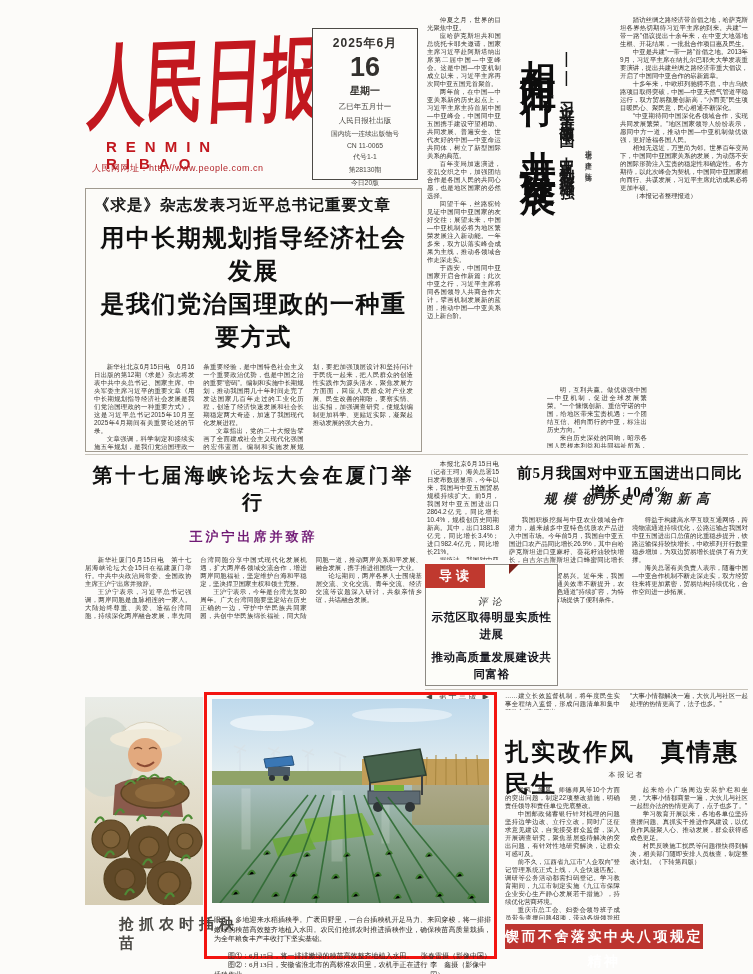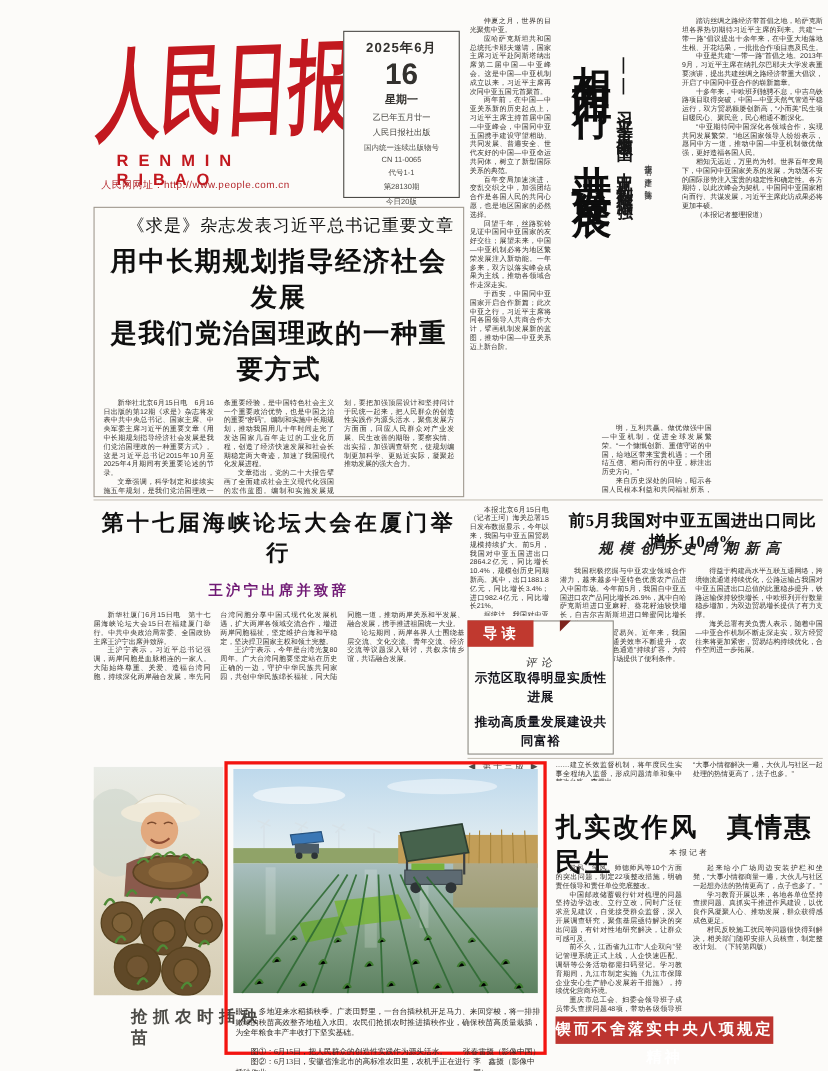--- a/index.html
+++ b/index.html
@@ -17,21 +17,21 @@
   .db-day{font-size:27px;font-weight:bold;line-height:30px;}
   .db-week{font-size:10px;font-weight:bold;margin-top:2px;}
   .db-s{font-size:7.5px;margin-top:4px;color:#413f3b;}
   .db-xs{font-size:6.8px;margin-top:3px;color:#4a4843;}
   
   .t{font-size:6.4px;line-height:8px;text-align:justify;color:#35322e;}
   .t p{margin:0;text-indent:2em;}
   .cols3{column-count:3;column-gap:9px;}
   
   .lead-box{border:1px solid #a09a90;background:#fcfbf8;box-sizing:border-box;padding:6px 8px;}
-  .lead-kicker{text-align:right;font-size:15.5px;font-weight:normal;letter-spacing:1px;color:#141414;}
+  .lead-kicker{text-align:left;font-size:15.5px;font-weight:bold;letter-spacing:1px;color:#141414;}
   .lead-h{font-family:"Liberation Serif","DejaVu Serif",serif;text-align:center;font-weight:900;
       font-size:24px;letter-spacing:1.5px;line-height:33px;color:#0f0f0f;}
   
   .strait-h{font-family:"Liberation Serif","DejaVu Serif",serif;text-align:center;font-weight:900;
       font-size:20px;letter-spacing:3px;color:#101010;}
   .strait-sub{text-align:center;font-size:13px;font-weight:bold;letter-spacing:3px;margin-top:12px;color:#701a75;}
   
   .vert{writing-mode:vertical-rl;}
   .asia-main{font-size:36px;font-weight:900;letter-spacing:11px;color:#0d0d0d;
       font-family:"Liberation Sans","DejaVu Sans",sans-serif;}
@@ -303,21 +303,21 @@
         <g stroke="#3c7a2f" stroke-width="2">
           <path d="M20 196 q4 -8 7 -1 M60 198 q4 -8 7 -1 M100 200 q4 -8 7 -1 M140 198 q4 -8 7 -1 M182 200 q4 -8 7 -1 M224 198 q4 -8 7 -1 M256 200 q4 -8 7 -1"></path>
           <path d="M36 176 q4 -8 7 -1 M78 178 q4 -8 7 -1 M120 180 q4 -8 7 -1 M162 178 q4 -8 7 -1 M204 180 q4 -8 7 -1 M244 178 q4 -8 7 -1"></path>
           <path d="M52 156 q3 -7 6 -1 M92 158 q3 -7 6 -1 M132 158 q3 -7 6 -1 M174 156 q3 -7 6 -1 M214 158 q3 -7 6 -1"></path>
         </g>
       </svg>
     </div>
     <div class="abs" style="left:7px;top:214px;width:277px;">
       <p class="photo-cap">眼下，多地迎来水稻插秧季。广袤田野里，一台台插秧机开足马力、来回穿梭，将一排排嫩绿的秧苗高效整齐地植入水田。农民们抢抓农时推进插秧作业，确保秧苗高质量栽插，为全年粮食丰产丰收打下坚实基础。</p>
       <div class="figrow">
-        <span class="fig">图①：6月15日，把人民群众的创造性实践作为源头活水。</span>
+        <span class="fig">图①：6月15日，将一排排嫩绿的秧苗高效整齐地植入水田。</span>
         <span>张春雷摄（影像中国）</span>
       </div>
       <div class="figrow">
         <span class="fig">图②：6月13日，安徽省淮北市的高标准农田里，农机手正在进行插秧作业。</span>
         <span>李　鑫摄（影像中国）</span>
       </div>
     </div>
   </div>
 
   <div class="abs" style="left:505px;top:692px;width:243px;height:268px;">

